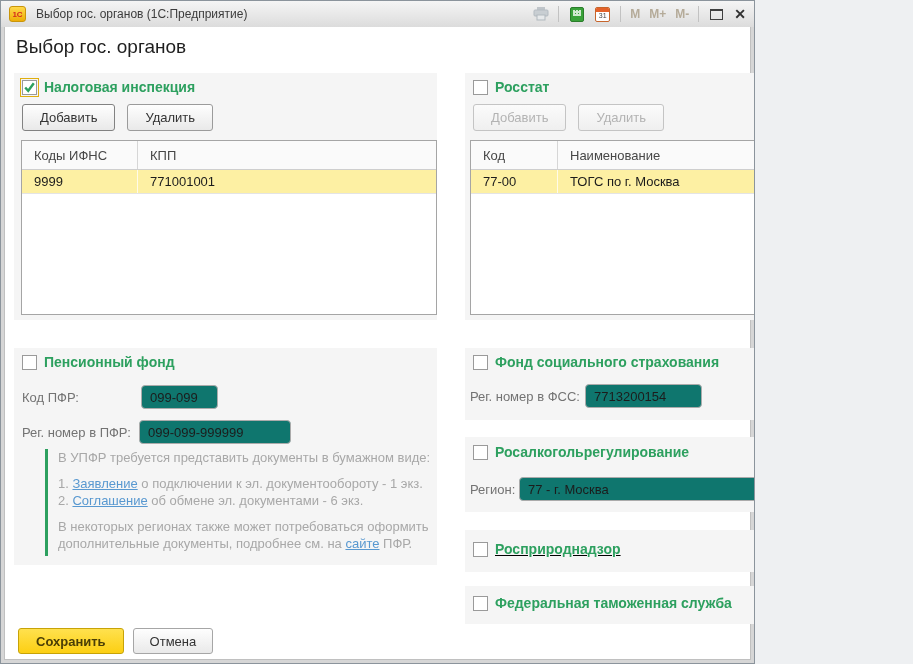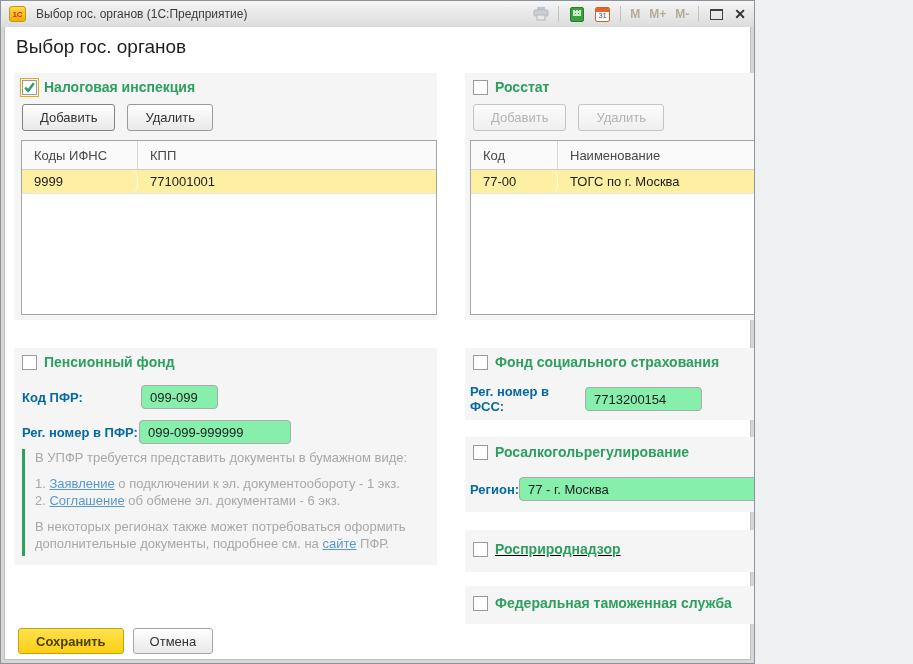--- a/index.html
+++ b/index.html
@@ -42,29 +42,29 @@
   .btn-row{position:absolute;left:8px;display:flex;gap:12px;}
   .btn{height:27px;padding:0 17px;font-size:13px;color:#333;background:linear-gradient(#fefefe,#e9e9e9);
     border:1px solid #9b9b9b;border-radius:3px;cursor:pointer;}
   .btn.first{border-color:#828282;}
   .btn:disabled{color:#b3b3b3;border-color:#c4c4c4;background:linear-gradient(#fbfbfb,#efefef);}
 
   .grid{position:absolute;background:#fff;border:1px solid #a5a5a5;}
   .grid-header{display:flex;height:29px;background:#fafafa;border-bottom:1px solid #cecece;}
   .grid-hcell{font-size:13px;color:#474747;display:flex;align-items:center;padding-left:12px;}
   .grid-row{display:flex;height:24px;background:#fdf0a3;border-bottom:1px solid #e4e4e4;}
-  .grid-cell{font-size:13px;color:#1c1c1c;display:flex;align-items:center;padding-left:12px;border-radius:8px;}
+  .grid-cell{font-size:13px;color:#1c1c1c;display:flex;align-items:center;padding-left:12px;}
   .colsep{border-right:1px solid #d6d6d6;}
   .grid-row .colsep{border-right:1px solid rgba(255,255,255,0.75);}
 
   .field-row{position:absolute;display:flex;align-items:center;}
-  .field-label{font-size:13px;color:#0369a1;font-weight:bold;}
-  .tfield{height:24px;border:1px solid #ababab;border-radius:4px;background:#86efac;font-size:13px;color:#1c1c1c;padding:0 8px;}
-
-  .note{position:absolute;border-left:3px solid #2da05f;padding:1px 4px 4px 10px;color:#a8a8a8;font-size:13px;line-height:1.3;}
+  .field-label{font-size:13px;color:#737373;}
+  .tfield{height:24px;border:1px solid #ababab;border-radius:4px;background:#0f766e;font-size:13px;color:#1c1c1c;padding:0 8px;}
+
+  .note{position:absolute;border-left:3px solid #2da05f;padding:1px 4px 4px 10px;color:#a8a8a8;font-size:13px;line-height:1.3;margin-left:23px;}
   .note p{margin:0 0 9px 0;}
   .note p:last-child{margin-bottom:0;}
   .note a{color:#5898d0;text-decoration:underline;cursor:pointer;}
 
   .footer-btns{position:absolute;left:18px;top:628px;display:flex;gap:9px;z-index:6;}
   .btn-save{height:26px;padding:0 17px;font-size:13px;font-weight:bold;color:#4a3e06;
     background:linear-gradient(#ffe14e,#fccf13);border:1px solid #c7a307;border-radius:3px;cursor:pointer;}
   .btn-cancel{height:26px;padding:0 16px;font-size:13px;color:#333;background:linear-gradient(#fefefe,#e9e9e9);
     border:1px solid #a6a6a6;border-radius:3px;cursor:pointer;}
 

